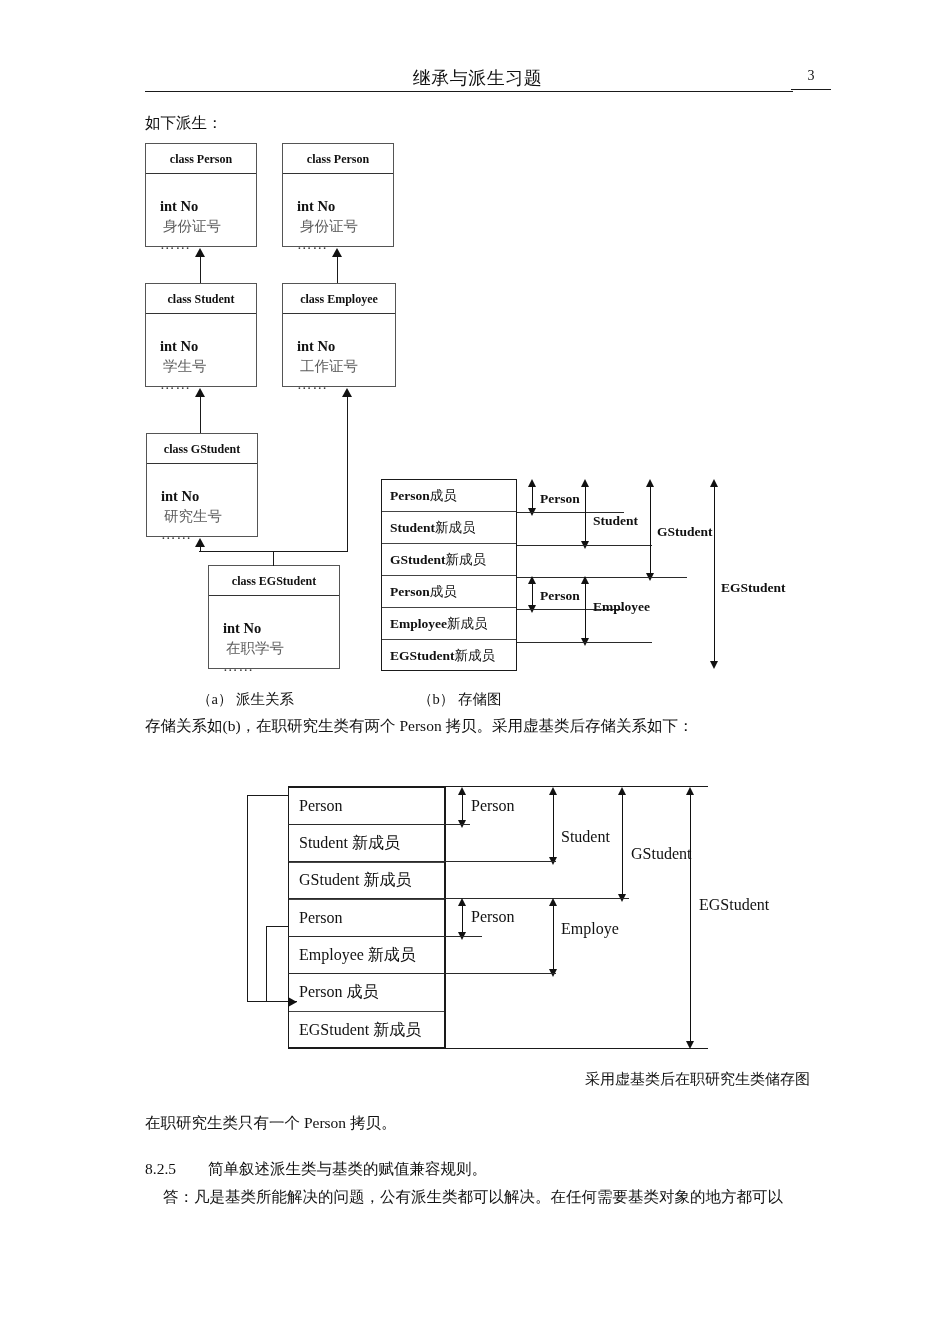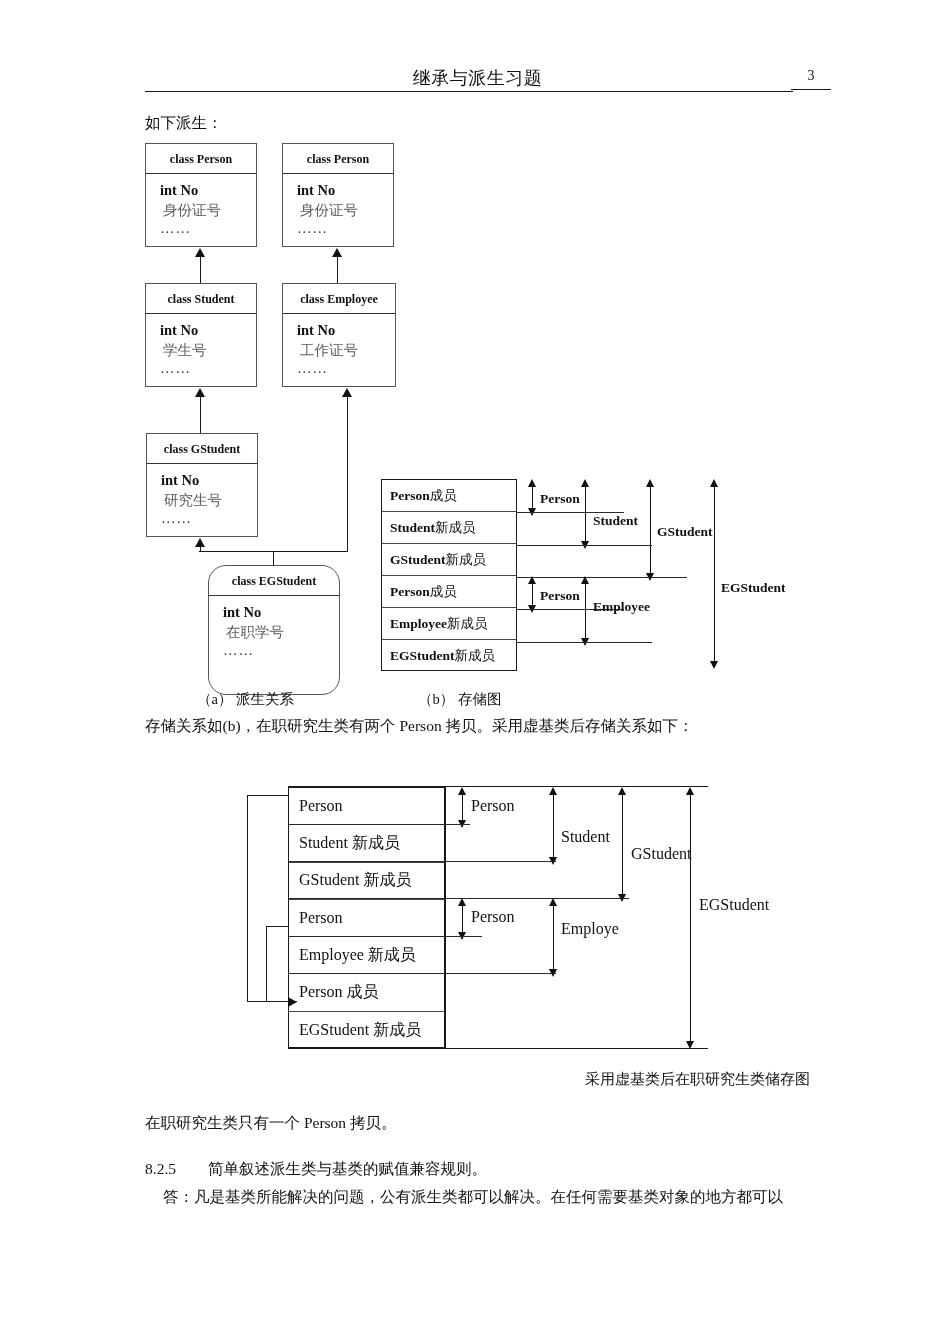--- a/index.html
+++ b/index.html
@@ -78,20 +78,21 @@
     box-sizing: border-box;
   }
   .cls-body {
     padding: 7px 0 0 14px;
     box-sizing: border-box;
   }
   .cls-body .ln1 {
     font-weight: bold;
     font-size: 14.5px;
     line-height: 19px;
+    margin-top: 16px;
   }
   .cls-body .ln2 {
     font-size: 14.5px;
     line-height: 20px;
     color: #5d5d5d;
     padding-left: 3px;
   }
   .cls-body .ln3 {
     font-size: 14.5px;
     line-height: 16px;
@@ -253,21 +254,21 @@
 
   <div class="cls-box" style="left:146px; top:433px; width:112px; height:104px;">
     <div class="cls-title">class GStudent</div>
     <div class="cls-body">
       <div class="ln1">int No</div>
       <div class="ln2">研究生号</div>
       <div class="ln3">……</div>
     </div>
   </div>
 
-  <div class="cls-box" style="left:208px; top:565px; width:132px; height:130px;border-radius:18px;">
+  <div class="cls-box" style="left:208px; top:565px; width:132px; height:104px;">
     <div class="cls-title">class EGStudent</div>
     <div class="cls-body">
       <div class="ln1">int No</div>
       <div class="ln2">在职学号</div>
       <div class="ln3">……</div>
     </div>
   </div>
 
   <div class="vline" style="left:200px; top:256px; height:27px;"></div>
   <div class="arrowhead-up" style="left:195px; top:248px;"></div>

